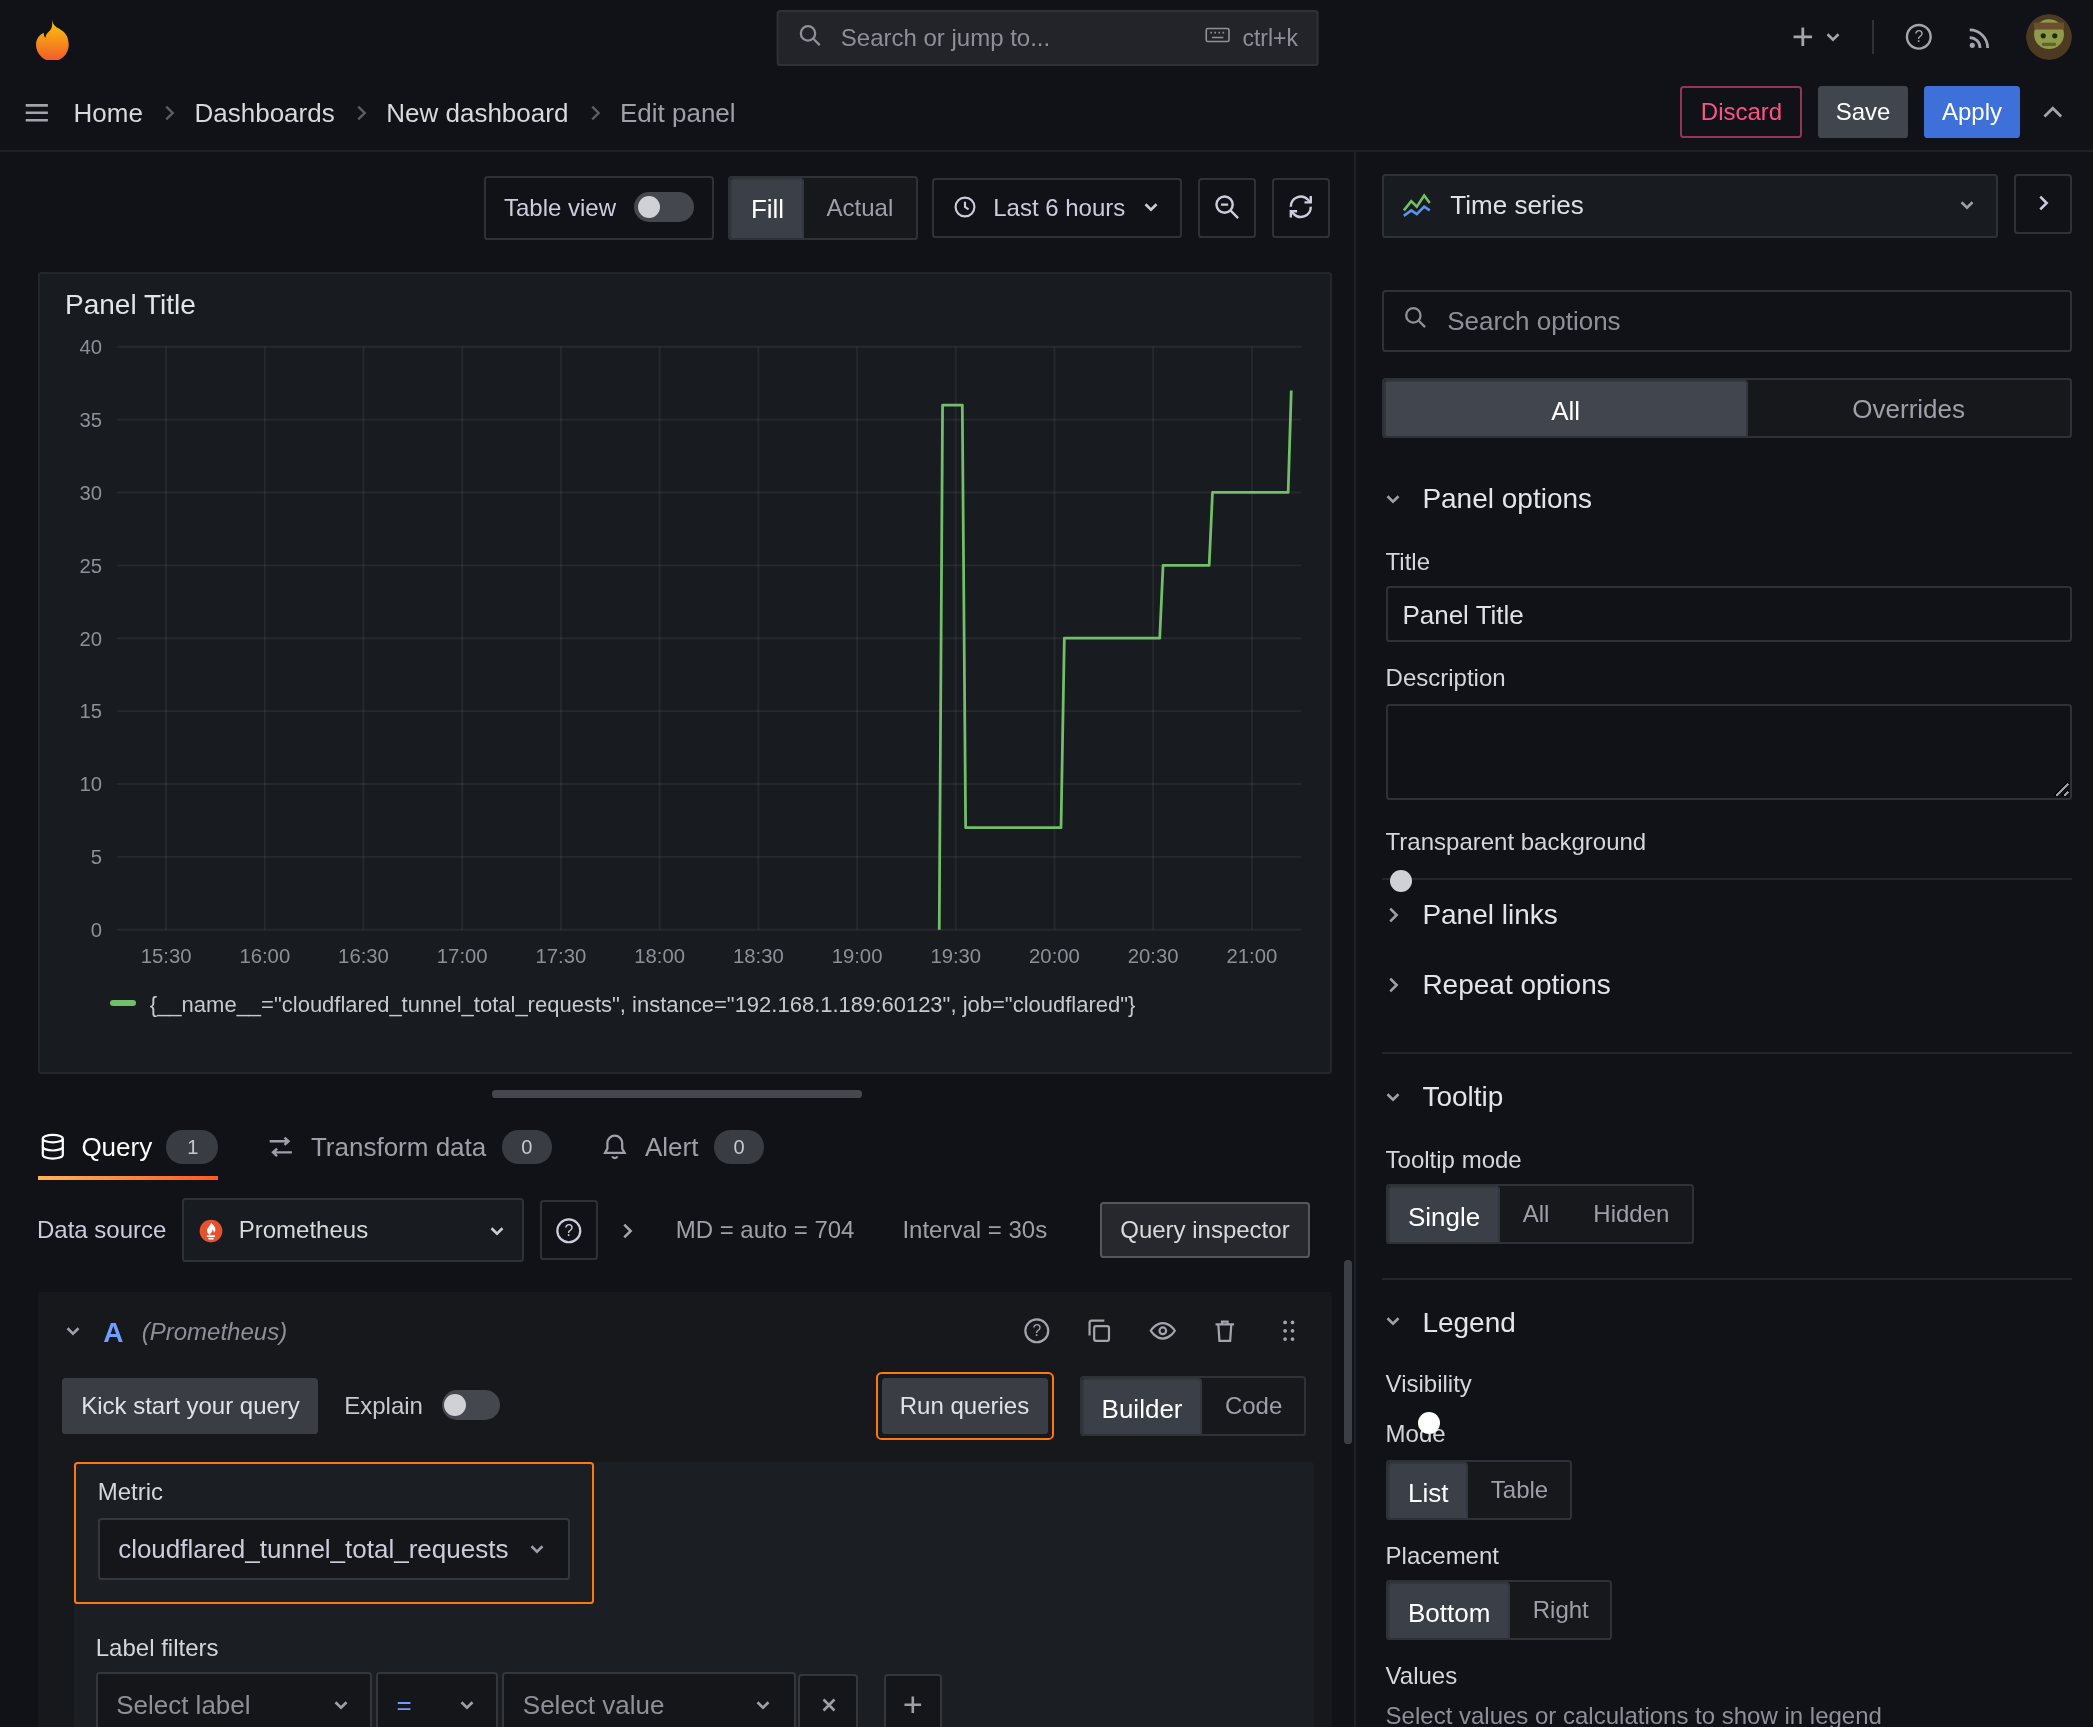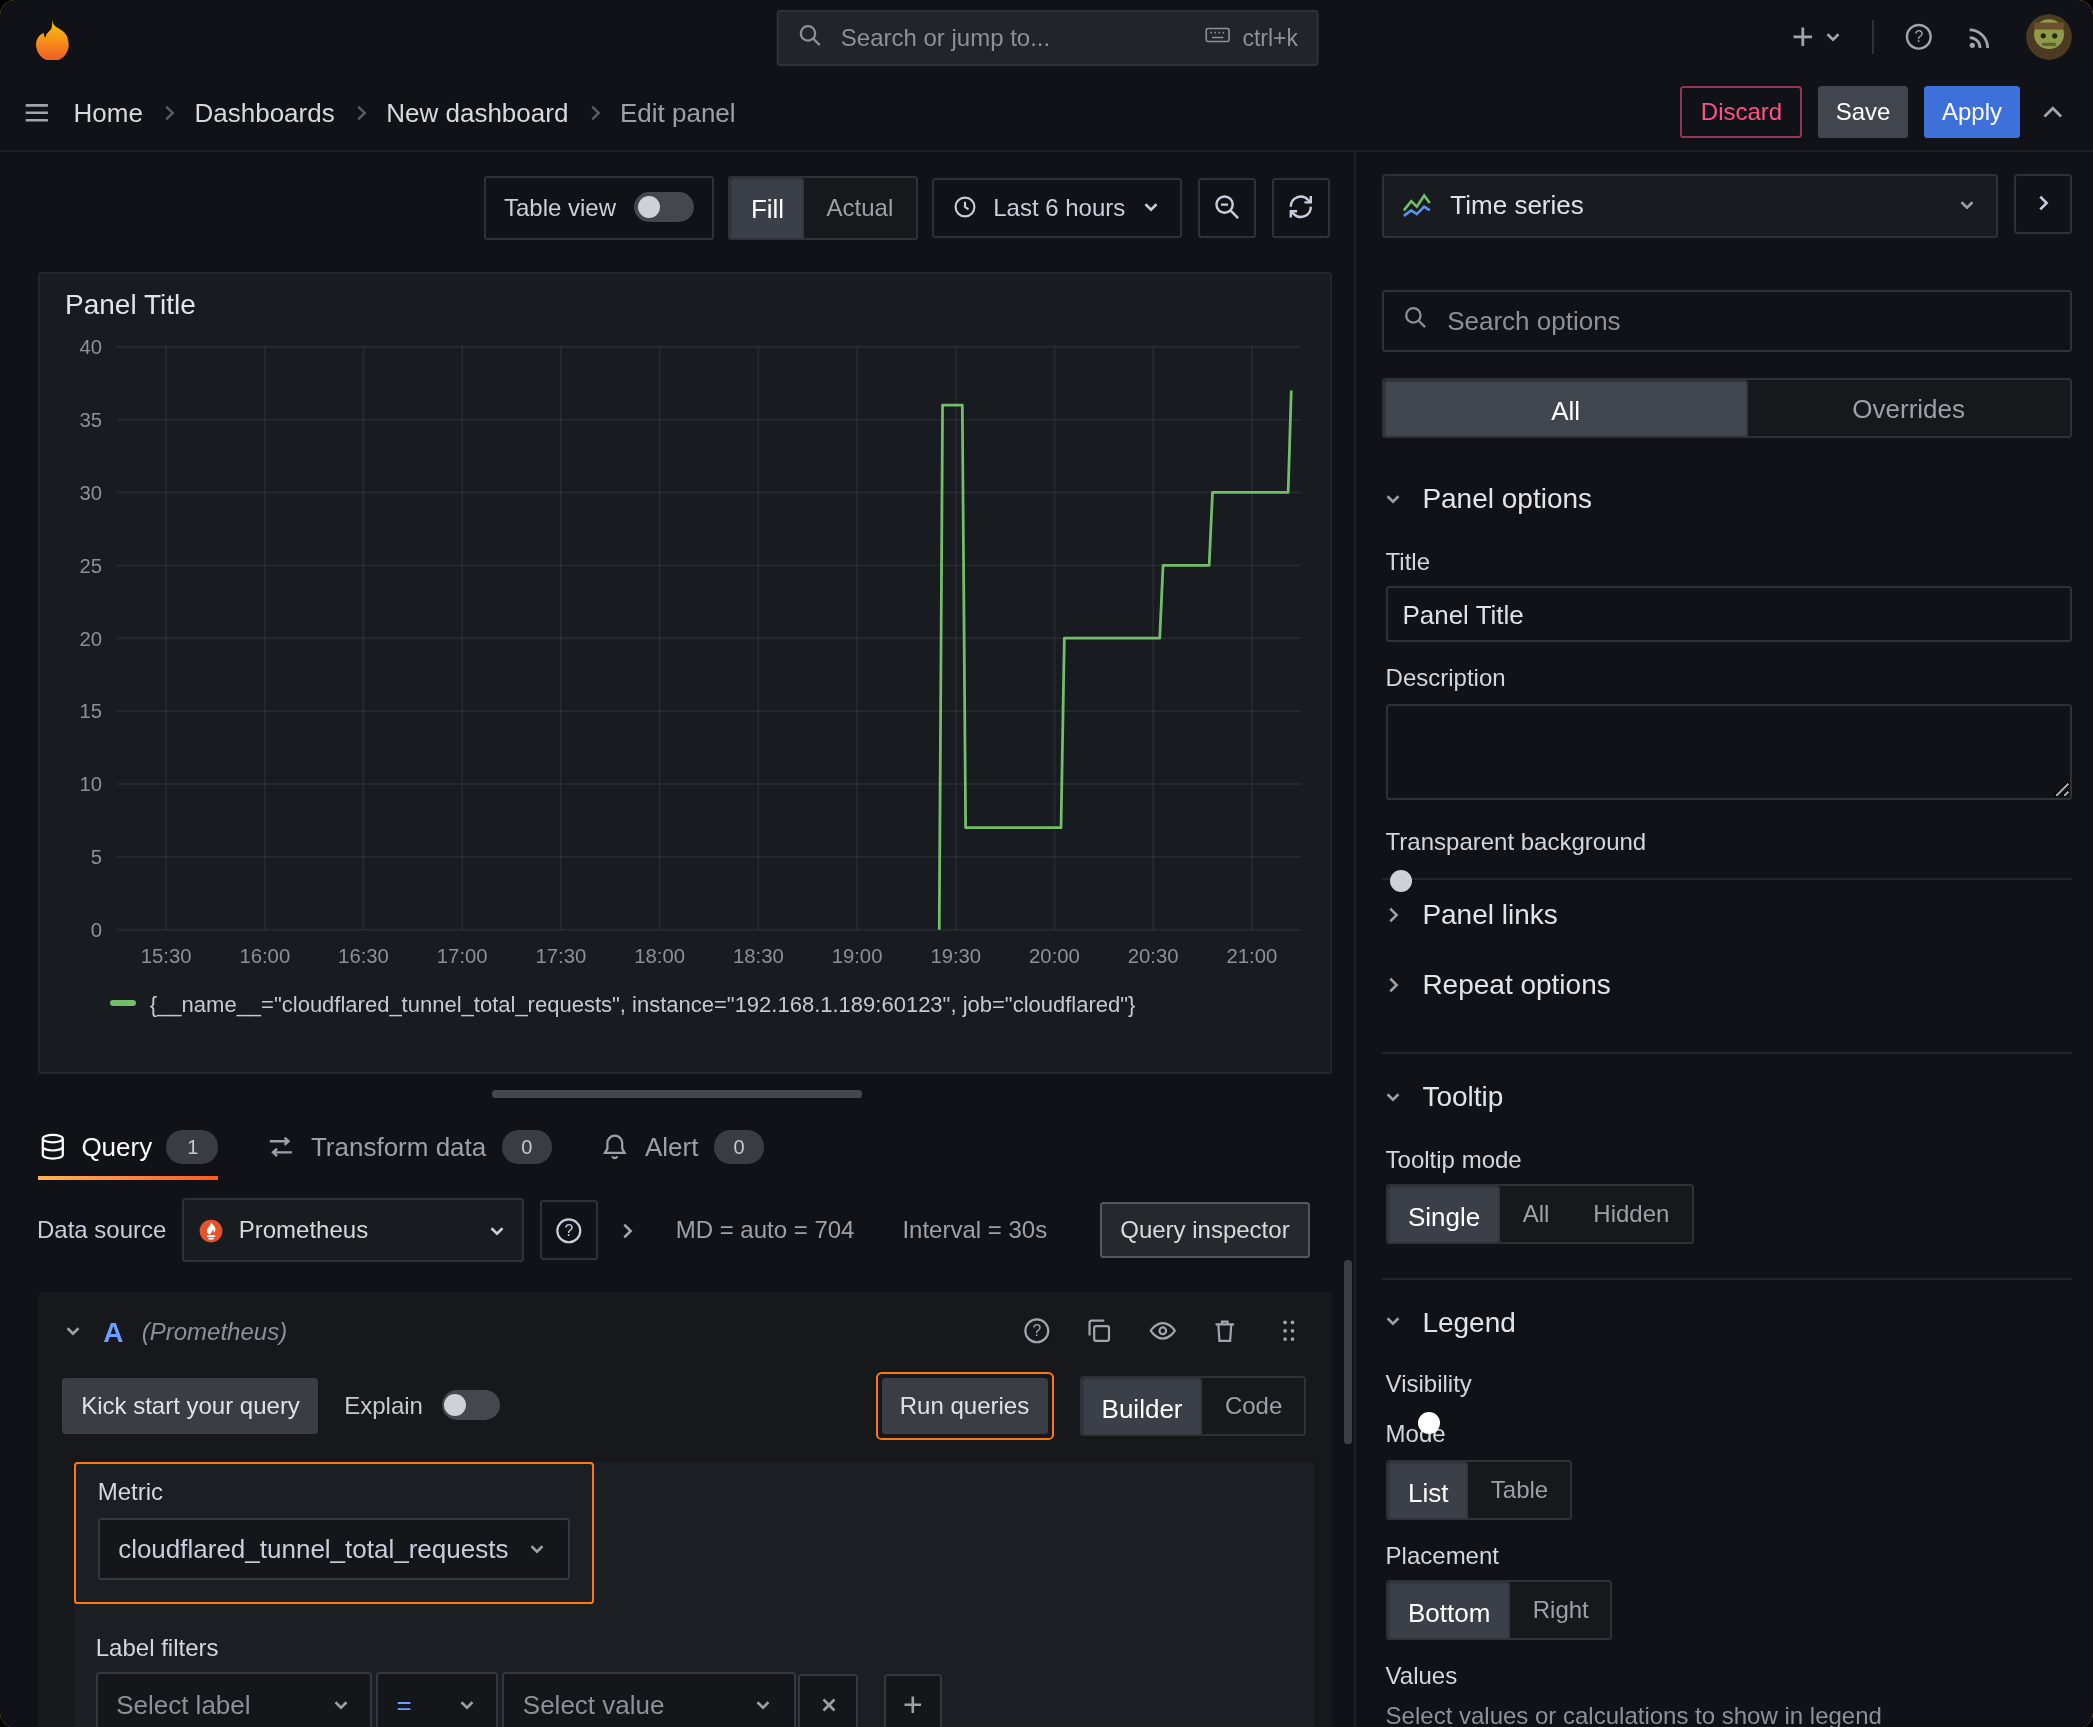--- a/index.html
+++ b/index.html
@@ -1,16 +1,16 @@
 <!DOCTYPE html>
 <html style="font-size:14.8px"><head>
 <meta charset="utf-8">
 <style>
   html,body{margin:0;padding:0;background:#000;}
-  .stage{width:2093px;height:1728px;overflow:hidden;position:relative;background:#eab308;border-radius:15px;}
+  .stage{width:2093px;height:1728px;overflow:hidden;position:relative;background:#eab308;}
   .viewport{width:1047px;height:864px;transform:scale(2);transform-origin:0 0;position:absolute;top:0;left:0;
     background:#111217;color:#ccccdc;font-family:"Liberation Sans","DejaVu Sans",sans-serif;font-size:13px;}
   .ic{width:14.8px;height:14.8px;display:inline-block;flex:none;}
   .ic14{width:13px;height:13px;}
   .ic12{width:11px;height:11px;}
   
   .topbar{height:37px;display:flex;align-items:center;position:relative;background:#111217;padding:0 11px;}
   .logo{width:22px;height:22px;margin-left:3.7px;cursor:pointer;}
   .searchbox{position:absolute;left:50%;transform:translateX(-50%);width:251px;height:26px;background:#22242a;
     border:0.9px solid #2c3235;border-radius:1.8px;display:flex;align-items:center;gap:7.4px;padding:0 9.2px;color:#8e9099;cursor:text;}

